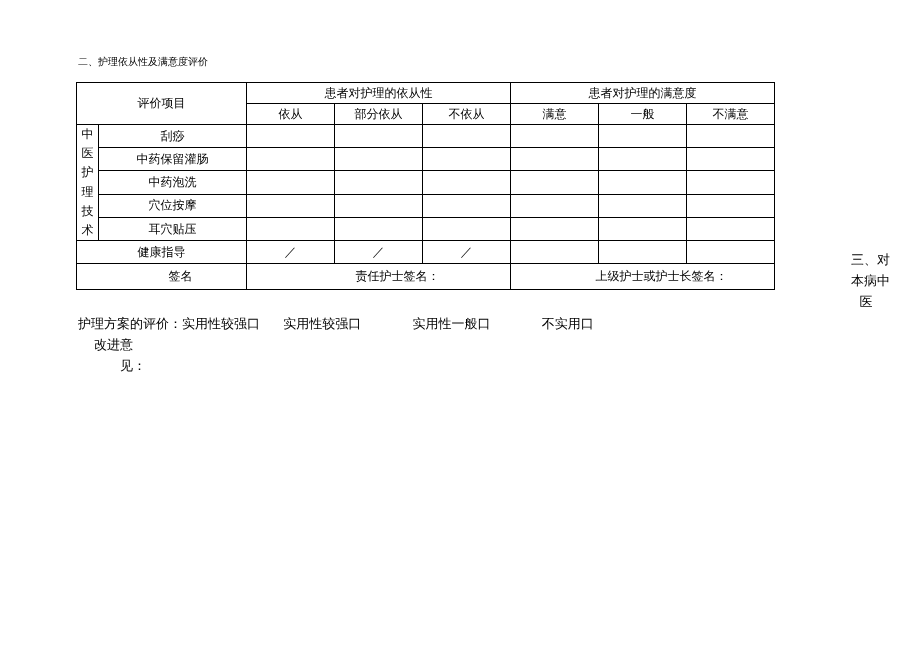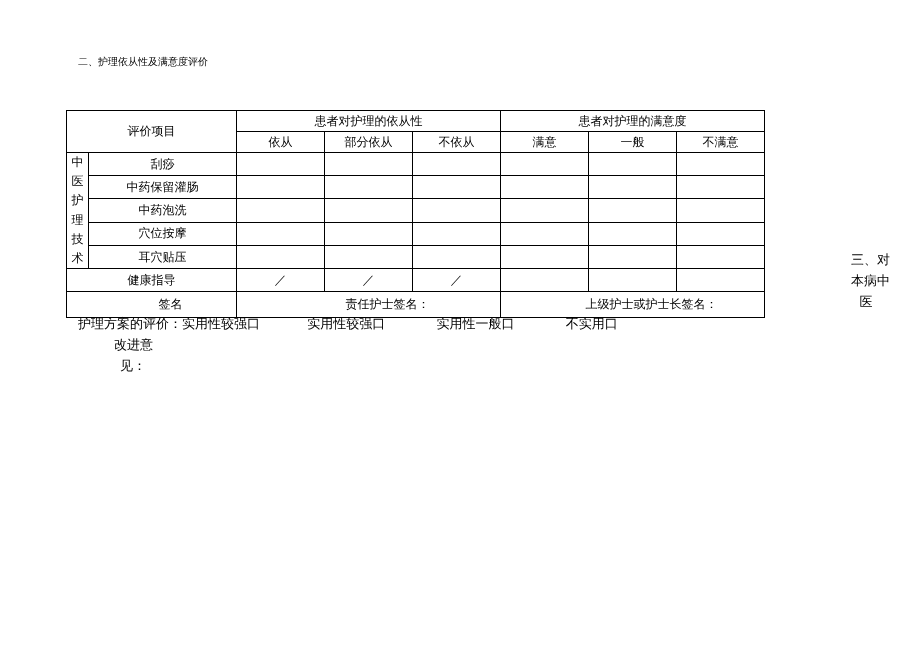--- a/index.html
+++ b/index.html
@@ -14,24 +14,23 @@
     }
     .page-title {
       position: absolute;
       top: 55px;
       left: 78px;
       font-size: 10px;
     }
     .main-table {
       position: absolute;
       top: 82px;
-      left: 66px;
+      left: 76px;
       border-collapse: collapse;
       table-layout: fixed;
-      margin-top: 28px;
     }
     .main-table td, .main-table th {
       border: 1px solid #000;
       text-align: center;
       vertical-align: middle;
       padding: 0;
       font-weight: normal;
     }
     .vert-header {
       width: 22px;
@@ -59,25 +58,25 @@
 
     .eval-line {
       position: absolute;
       top: 314px;
       left: 78px;
       width: 760px;
       font-size: 13px;
       line-height: 1.6;
     }
     .eval-label-1 { display: inline-block; }
-    .eval-opts { display: inline-block; margin-left: 44px; }
+    .eval-opts { display: inline-block; margin-left: 20px; }
     .eval-opt { display: inline-block; margin-right: 48px; }
     .eval-indent {
       display: block;
-      margin-left: 36px;
+      margin-left: 16px;
     }
   </style>
 </head>
 <body>
 
 <div class="page-title">二、护理依从性及满意度评价</div>
 
 <table class="main-table">
   <tbody>
       <tr class="hdr-row1">

